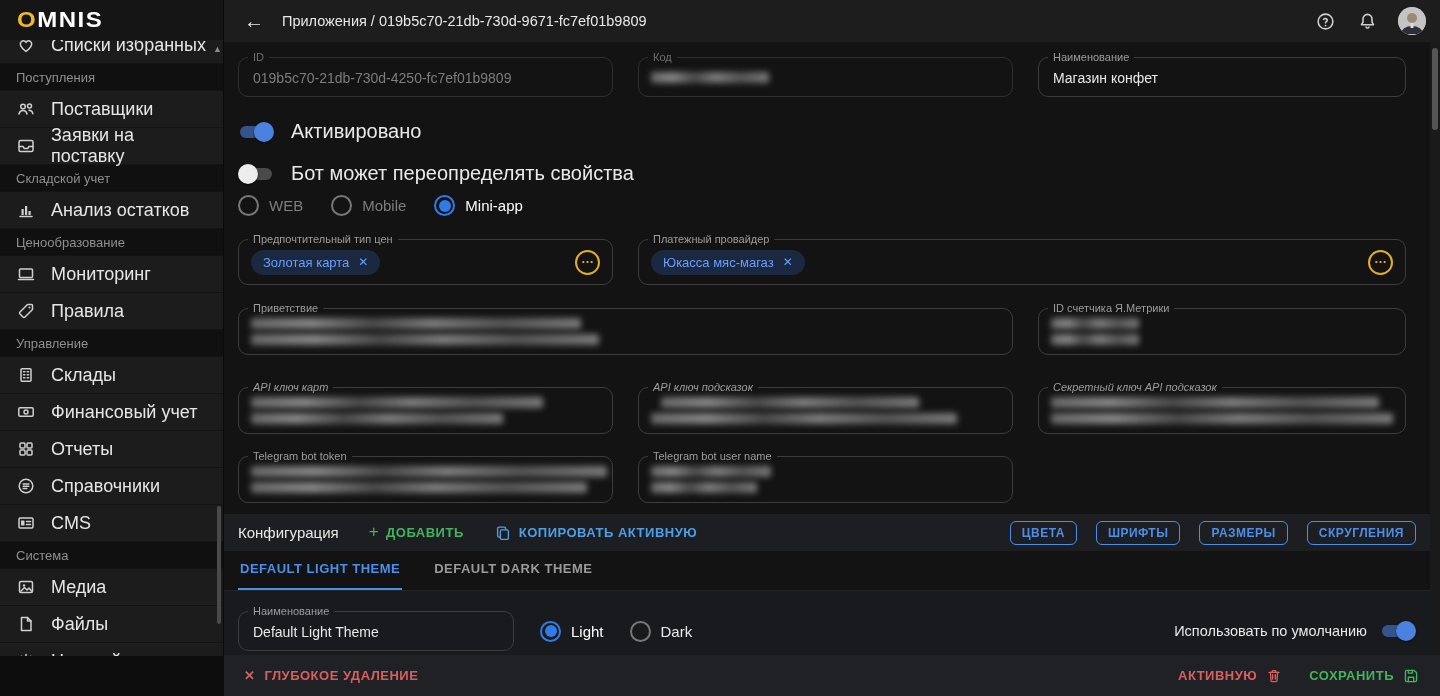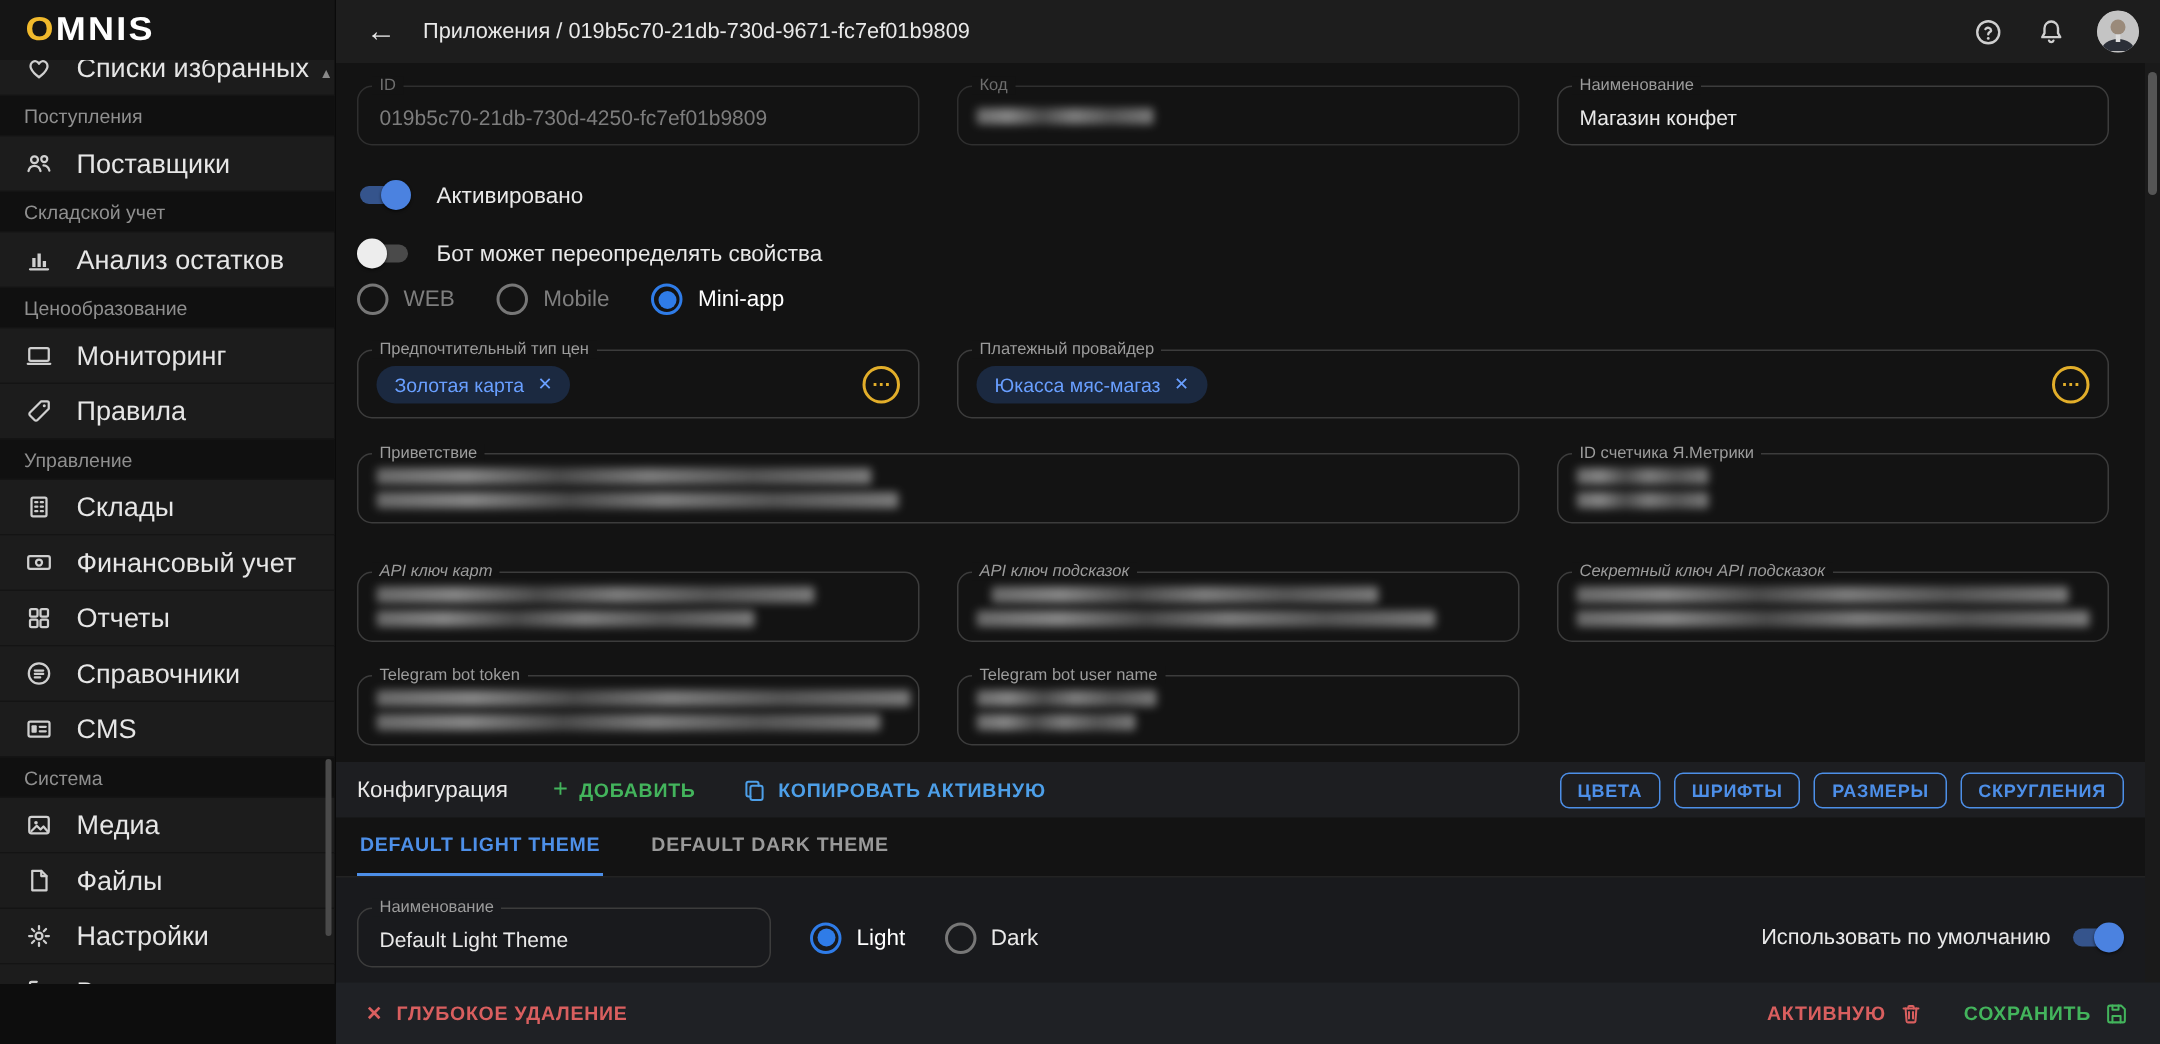--- a/index.html
+++ b/index.html
@@ -51,21 +51,21 @@
   .rdwrap{display:flex;flex-direction:column;gap:5px;padding:9px 12px;}
   .rd{height:11px;border-radius:2px;filter:blur(3px);opacity:.85;background:linear-gradient(90deg,#777,#9a9a9a 18%,#555 37%,#8f8f8f 55%,#616161 76%,#8c8c8c);}
 
   
   .toggle-row{display:flex;align-items:center;gap:17px;margin-left:14px;cursor:pointer;}
   .switch{width:36px;height:20px;position:relative;flex:0 0 36px;}
   .switch .track{position:absolute;left:2px;right:2px;top:4px;height:12px;border-radius:7px;background:#4a4a4a;}
   .switch .knob{position:absolute;top:0;left:0;width:20px;height:20px;border-radius:50%;background:#ededed;box-shadow:0 1px 2px rgba(0,0,0,.6);}
   .switch.on .track{background:#35548c;}
   .switch.on .knob{left:16px;background:#4b82e0;}
-  .tlabel{font-size:15px;color:#e9e9e9;}
+  .tlabel{font-size:20px;color:#e9e9e9;}
 
   
   .radio-row{display:flex;align-items:center;margin-left:14px;gap:10px;}
   .radio-opt{display:flex;align-items:center;gap:10px;cursor:pointer;margin-right:18px;}
   .radio{width:17px;height:17px;border:2px solid #777;border-radius:50%;position:relative;flex:0 0 17px;}
   .radio.sel{border-color:#2f7ce8;}
   .radio.sel::after{content:'';position:absolute;inset:2.5px;background:#2f7ce8;border-radius:50%;}
   .rlabel{font-size:15px;color:#7e7e7e;}
   .rlabel.sel{color:#fff;}
 
@@ -77,21 +77,21 @@
   .dots-btn{margin-left:auto;width:21px;height:21px;border:2px solid #e2ae2a;border-radius:50%;color:#e2ae2a;display:flex;align-items:center;justify-content:center;font-weight:bold;font-size:13px;line-height:0;cursor:pointer;}
   .dots-btn span{margin-top:-6px;}
 
   
   .cfgbar{margin-top:11px;height:37px;background:#1d1e21;display:flex;align-items:center;padding:0 24px 0 14px;}
   .cfg-title{font-size:15px;color:#e9e9e9;}
   .cfg-action{display:flex;align-items:center;gap:7px;margin-left:30px;font-size:13px;font-weight:bold;letter-spacing:.5px;cursor:pointer;}
   .cfg-add{color:#43b45c;}
   .cfg-add .plus{font-size:17px;font-weight:normal;margin-top:-2px;}
   .cfg-copy{color:#4d9fe8;}
-  .cfg-btns{margin-left:auto;display:flex;gap:9px;padding-left:16px;}
+  .cfg-btns{margin-left:auto;display:flex;gap:19px;padding-left:16px;}
   .obtn{border:1px solid #4d8fe8;color:#4d8fe8;border-radius:6px;font-size:12px;font-weight:bold;letter-spacing:.5px;padding:4px 11px;cursor:pointer;background:transparent;}
 
   
   .tabs{display:flex;align-items:flex-end;height:39px;padding-left:14px;}
   .tab{font-size:13px;font-weight:bold;letter-spacing:.5px;padding:10px 2px 12px;margin-right:30px;cursor:pointer;color:#9a9a9a;border-bottom:2px solid transparent;}
   .tab.active{color:#4d8fe8;border-bottom-color:#4d8fe8;}
 
   
   .panel{background:#191a1d;border-top:1px solid #232323;border-bottom:1px solid #2a2a2a;padding:20px 24px 16px 14px;display:flex;align-items:center;}
   .panel .field .flabel{background:#191a1d;}
@@ -139,20 +139,29 @@
       <div class="nav-item">
         <span class="ico">
             <svg class="ic" width="20" height="20" viewBox="0 0 20 20">
               <circle cx="7" cy="7.5" r="2.3"></circle>
               <path d="M3 15c.5-2.3 2-3.5 4-3.5s3.5 1.2 4 3.5"></path>
               <circle cx="13.5" cy="7" r="2"></circle>
               <path d="M13 11.3c2 .1 3.4 1.3 3.9 3.4"></path>
             </svg>
           </span>
         <span>Поставщики</span>
+      </div>
+      <div class="nav-item">
+        <span class="ico">
+            <svg class="ic" width="20" height="20" viewBox="0 0 20 20">
+              <rect x="3" y="4.5" width="14" height="11" rx="1.5"></rect>
+              <path d="M3 10.5h4l1.3 2h3.4l1.3-2h4"></path>
+            </svg>
+          </span>
+        <span>Заявки на поставку</span>
       </div>
       <div class="nav-section">
           <span>Складской учет</span>
         </div>
       <div class="nav-item">
         <span class="ico">
             <svg class="ic" width="20" height="20" viewBox="0 0 20 20">
               <path d="M4 16.5h12"></path>
               <rect x="5.5" y="9" width="2.2" height="6" fill="#cfcfcf" stroke="none"></rect>
               <rect x="9" y="6" width="2.2" height="9" fill="#cfcfcf" stroke="none"></rect>

